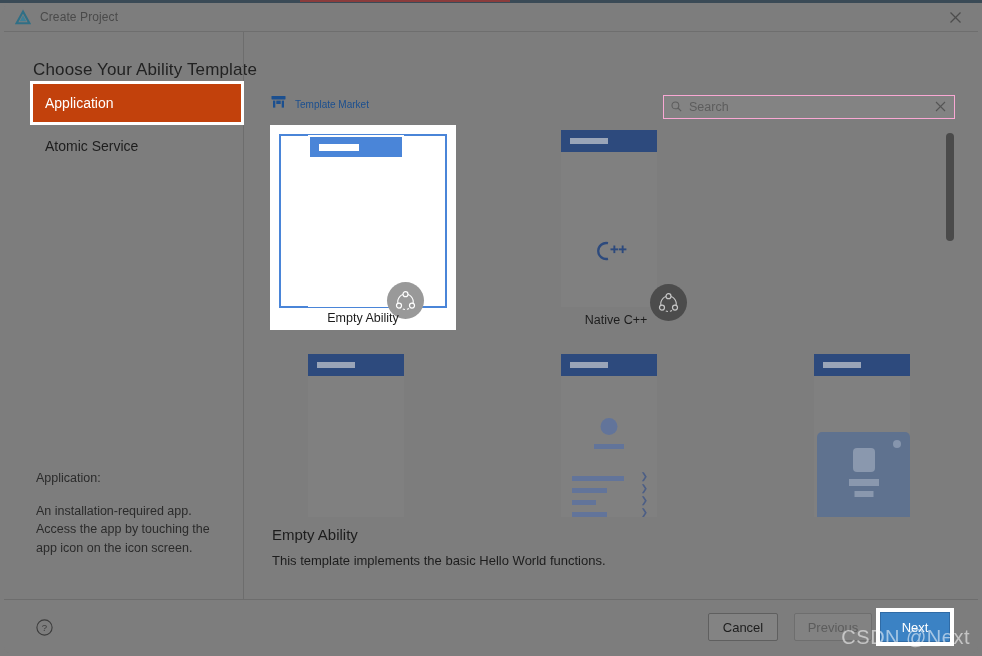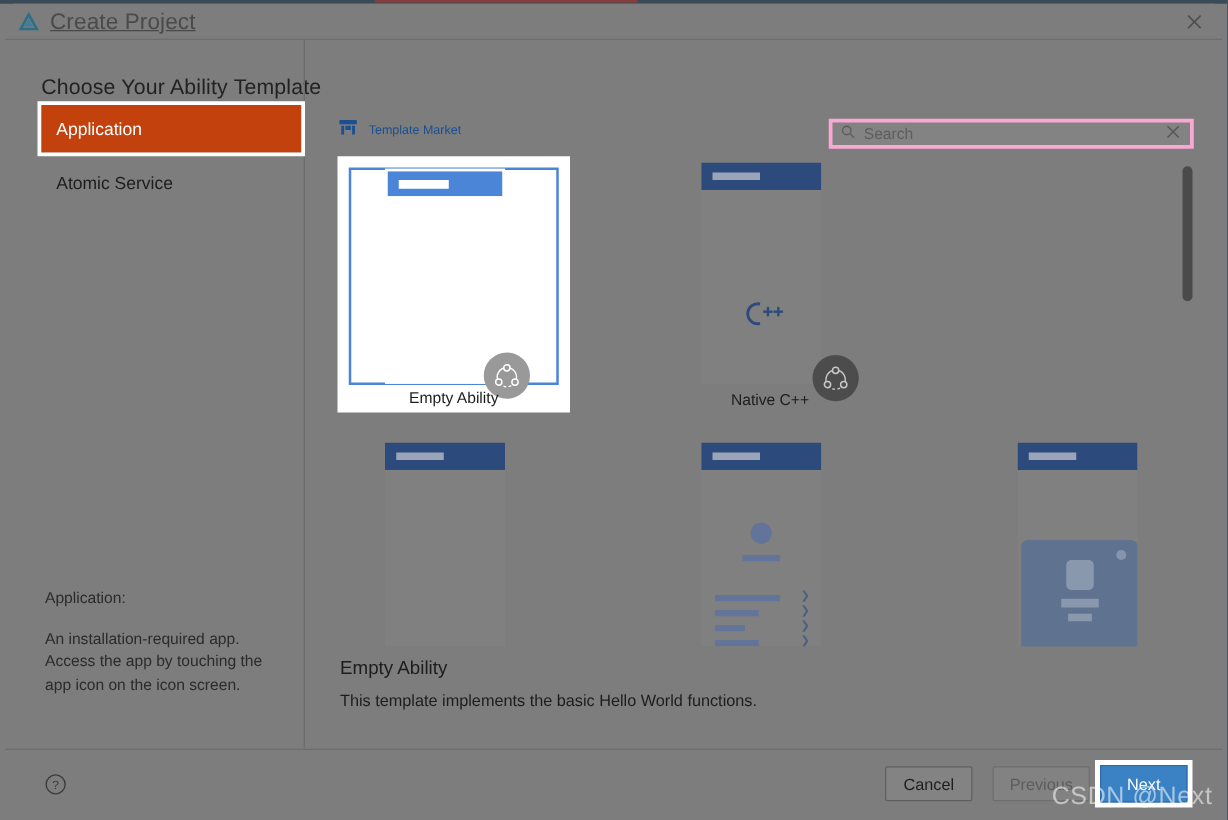--- a/index.html
+++ b/index.html
@@ -36,23 +36,22 @@
   .titlebar {
     position: absolute; left: 0; top: 0; width: 974px; height: 29px;
     background: #7d7d7d;
     border-bottom: 1px solid #6e6e6e;
   }
   .app-logo {
     position: absolute; left: 10px; top: 6px; width: 18px; height: 18px;
   }
   .title-text {
     position: absolute; left: 36px; top: 6px;
-    font-size: 18px; color: #4a4a4a; letter-spacing: .1px;
+    font-size: 12px; color: #4a4a4a; letter-spacing: .1px;
     line-height: 17px;
-    text-decoration: underline;
   }
   .close-btn {
     position: absolute; right: 0px; top: 0px; width: 46px; height: 29px;
     display: flex; align-items: center; justify-content: center;
     cursor: pointer;
   }
   .close-btn svg { display:block; }
   
   .content {
     position: absolute; left: 0; top: 29px; width: 974px; height: 567px;
@@ -95,21 +94,21 @@
   .market-link {
     position: absolute; left: 26px; top: 63px;
     display: flex; align-items: center; gap: 9px;
     cursor: pointer;
   }
   .market-label { font-size: 10px; color: #1b4f8f; }
   .search-box {
     position: absolute; left: 418px; top: 63px;
     width: 292px; height: 24px;
     background: #838383;
-    border: 3px solid #f9a8d4;
+    border: 1px solid #f9a8d4;
     display: flex; align-items: center;
   }
   .search-icon { margin-left: 7px; }
   .search-ph {
     margin-left: 7px; font-size: 12.5px; color: #5d5d5d;
     flex: 1;
   }
   .search-clear { margin-right: 8px; cursor:pointer; }
   
   .grid {

